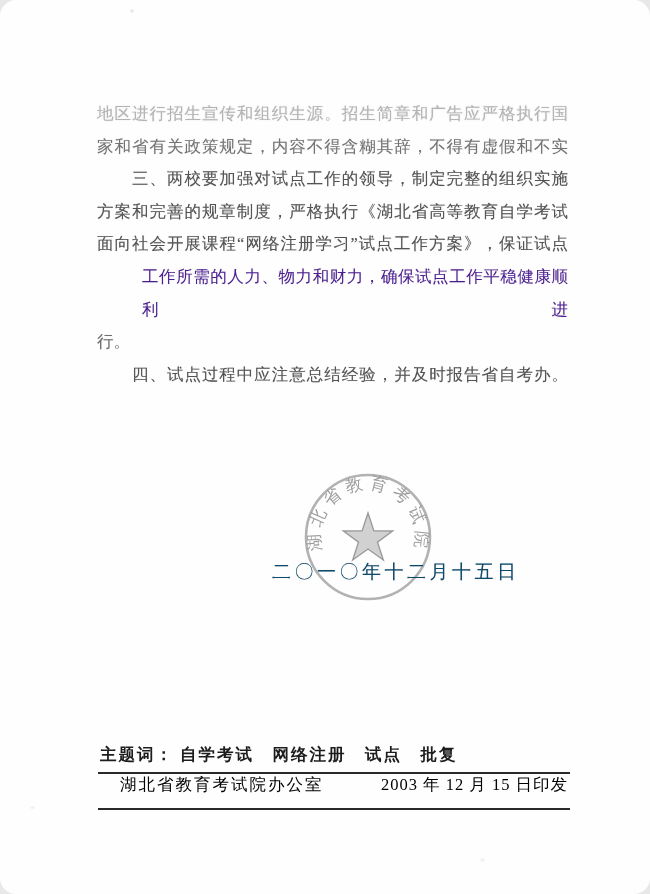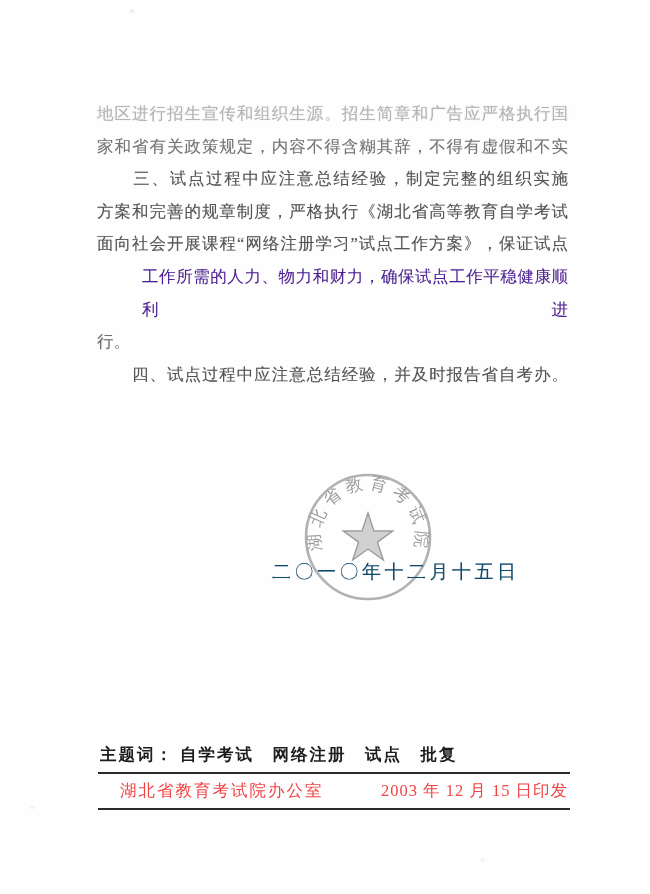--- a/index.html
+++ b/index.html
@@ -3,20 +3,21 @@
 <meta charset="utf-8">
 <style>
   html, body { margin: 0; padding: 0; background: #e8e8e8; }
   .page {
     position: relative;
     width: 650px; height: 894px;
     margin: 0 auto;
     background: #fefefe;
     overflow: hidden;
     font-family: "Liberation Serif", "DejaVu Serif", serif;
+    border-radius: 16px;
   }
 
   
   .body-text {
     position: absolute;
     left: 97px; top: 98px; width: 471px;
     font-size: 16.5px;
     line-height: 32.6px;
     color: #4f4f4f;
   }
@@ -74,24 +75,24 @@
   .kw-row .kw-label { margin-right: 6px; }
   .rule {
     height: 2px;
     background: #2a2a2a;
     width: 100%;
   }
   .rule1 { margin-top: 0; }
   .issuer-row {
     display: flex;
     justify-content: space-between;
-    align-items: center;
+    align-items: flex-start;
     height: 34px;
     font-size: 16.5px;
-    color: #ef4444;
+    color: #000000;
     white-space: nowrap;
   }
   .issuer-row .issuer { margin-left: 22px; letter-spacing: 2px; }
   .issuer-row .print-date { margin-right: 2px; letter-spacing: 1px; }
 
   
   .speckle {
     position: absolute;
     border-radius: 50%;
     background: #9a9a9a;
@@ -102,21 +103,21 @@
   .sp4 { left: 560px; top: 250px; width: 4px; height: 3px; opacity: 0.08; }
 </style>
 </head>
 <body>
 
 <div class="page">
 
   <div class="body-text">
     <div class="bline full tone-f3">地区进行招生宣传和组织生源。招生简章和广告应严格执行国</div>
     <div class="bline full tone-f2">家和省有关政策规定，内容不得含糊其辞，不得有虚假和不实</div>
-    <div class="bline full tone-dark">　　三、试点过程中应注意总结经验，制定完整的组织实施</div>
+    <div class="bline full tone-dark">　　三、两校要加强对试点工作的领导，制定完整的组织实施</div>
     <div class="bline full tone-dark">方案和完善的规章制度，严格执行《湖北省高等教育自学考试</div>
     <div class="bline full tone-dark">面向社会开展课程“网络注册学习”试点工作方案》，保证试点</div>
     <div class="bline full tone-f1">工作所需的人力、物力和财力，确保试点工作平稳健康顺利进</div>
     <div class="bline tone-mid">行。</div>
     <div class="bline full tone-dark">　　四、试点过程中应注意总结经验，并及时报告省自考办。</div>
   </div>
 
   <div class="seal">
     <svg viewBox="0 0 138 138" xmlns="http://www.w3.org/2000/svg">
       <circle cx="69" cy="69" r="62" fill="none" stroke="#8f8f8f" stroke-width="2.6" opacity="0.8"></circle>

